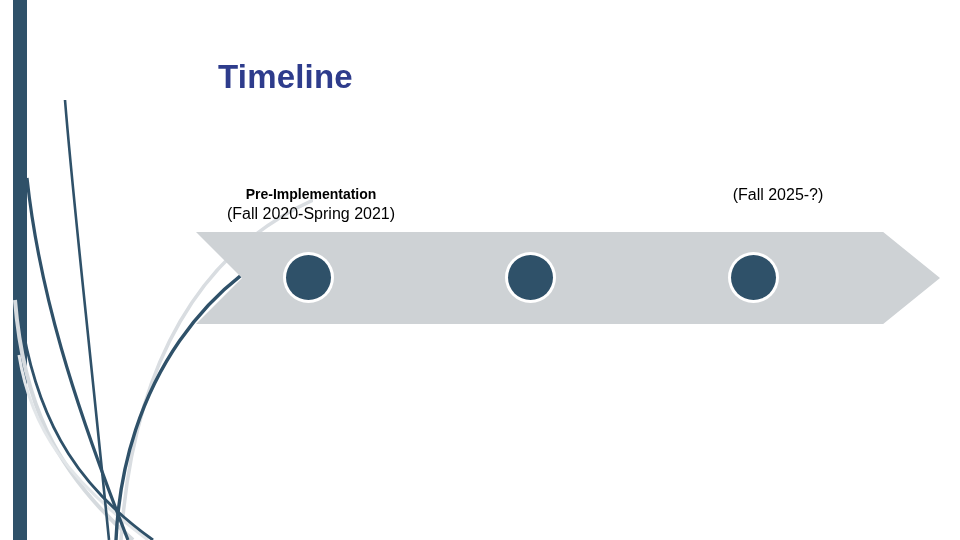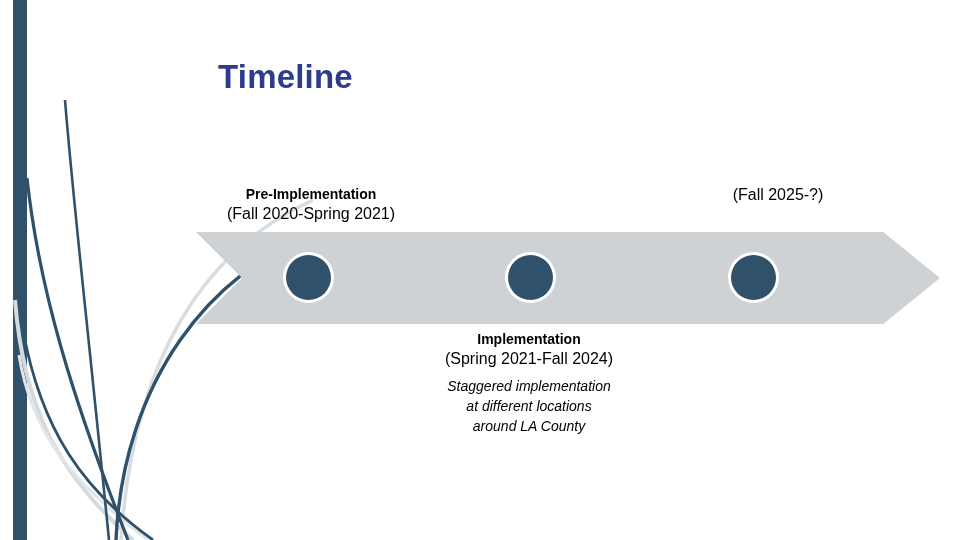--- a/index.html
+++ b/index.html
@@ -143,19 +143,14 @@
 
   <div class="label-block" id="label-pre">
     <div class="label-title">Pre-Implementation</div>
     <div class="label-sub">(Fall 2020-Spring 2021)</div>
   </div>
 
   <div class="label-block" id="label-post">
     <div class="label-sub">(Fall 2025-?)</div>
   </div>
 
-  <div class="label-block" id="label-impl">
-    <div class="label-title">Implementation</div>
-    <div class="label-sub">(Spring 2021-Fall 2024)</div>
-    <div class="label-note">Staggered implementation at different locations around LA County</div>
-  </div>
 
 </div>
 
 </body></html>

